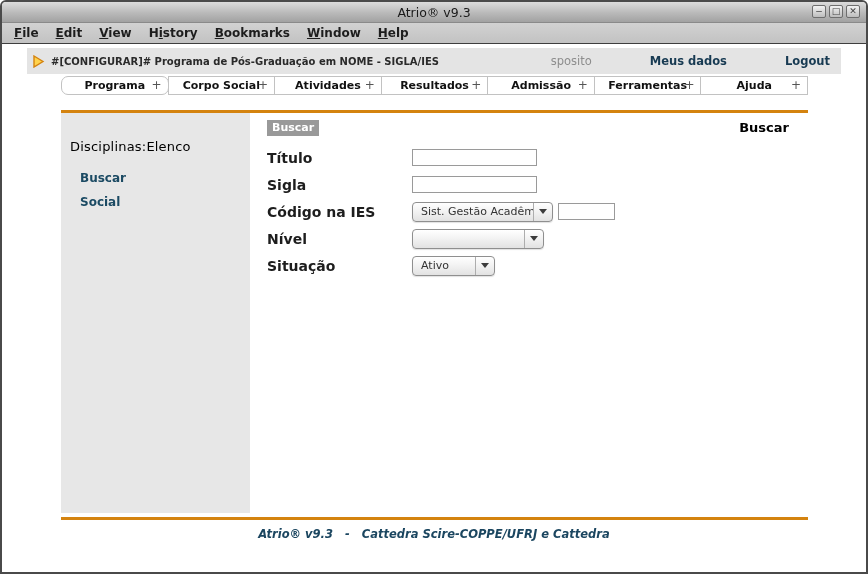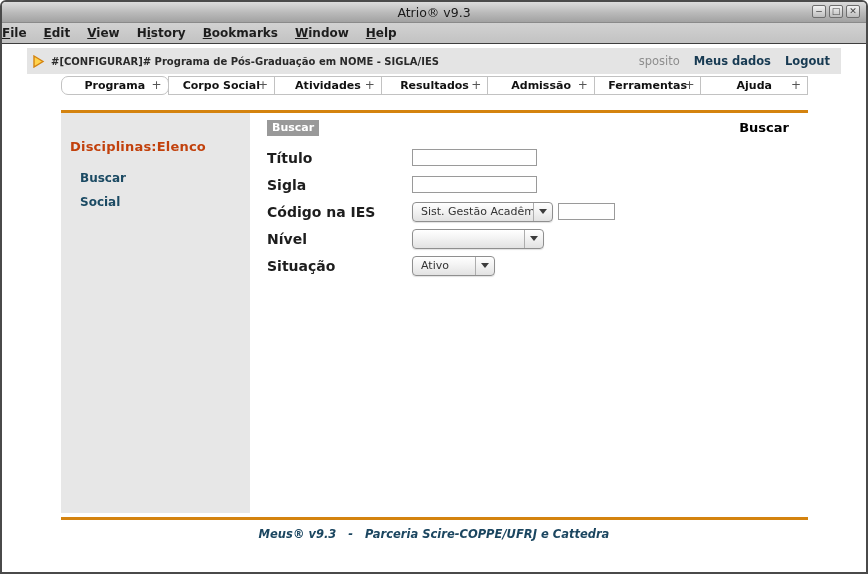--- a/index.html
+++ b/index.html
@@ -30,40 +30,40 @@
     border:1px solid #6e6e6e;
     background:linear-gradient(#f2f2f2,#bdbdbd);
     color:#444; font-size:9px; line-height:11px; text-align:center;
     border-radius:2px; cursor:default;
   }
   .menubar{
     height:21px;
     background:linear-gradient(#d2d2d2,#c2c2c2);
     border-bottom:1px solid #3e3e3e;
     display:flex; align-items:center;
-    gap:17px;
+    padding-left:12px; gap:17px;
   }
   .menu-item{ font-size:12px; font-weight:600; color:#1d1d1d; cursor:default; }
   .menu-item .akey{ text-decoration:underline; }
 
   
   .page{ background:#ffffff; height:529px; position:relative; }
   .header-band{
     margin:4px 25px 0 25px;
     height:26px;
     background:#e4e4e4;
     display:flex; align-items:center;
     padding:0 11px 0 6px;
   }
   .hb-left{ display:flex; align-items:center; gap:6px; flex:1; min-width:0; }
   .arrow-ic{ width:12px; height:13px; display:block; }
   .hb-title{ font-size:10px; font-weight:bold; color:#2a2a2a; white-space:nowrap;text-align:center; }
   .hb-right{ display:flex; align-items:center; gap:14px; }
   .hb-user{ font-size:11.5px; color:#8d8d8d; }
-  .hb-link{ font-size:11.5px; font-weight:bold; color:#173a52; text-decoration:none; cursor:pointer; }
+  .hb-link{ font-size:11.5px; font-weight:bold; color:#173a52; text-decoration:none; cursor:pointer;margin-left:44px; }
 
   
   .tabs{
     margin:2px 0 0 59px;
     width:747px;
     display:flex;
   }
   .tab{
     flex:1;
     height:19px;
@@ -83,21 +83,21 @@
     margin:15px 0 0 59px;
     width:747px;
     border-top:3px solid #d4830f;
     display:flex;
   }
   .sidebar{
     width:189px; min-height:400px;
     background:#e7e7e7;
     padding:26px 8px 0 9px;
   }
-  .sb-heading{ font-size:13px; font-weight:bold; color:#c2410c; letter-spacing:0.2px; }
+  .sb-heading{ font-size:13px; font-weight:normal; color:#000000; letter-spacing:0.2px; }
   .sb-links{ margin-top:17px; }
   .sb-link{
     display:block;
     font-size:12px; font-weight:600;
     color:#1b4a63;
     margin:0 0 10px 10px;
     cursor:pointer; text-decoration:none;
   }
 
   .main{
@@ -296,16 +296,16 @@
             <span class="popup-arrow-box">
                 <span class="tri-down"></span>
               </span>
           </div>
         </div>
 
       </div>
     </div>
 
     <div class="footer-line"></div>
-    <div class="footer-text">Meus® v9.3   -   Parceria Scire-COPPE/UFRJ e Cattedra</div>
+    <div class="footer-text">Atrio® v9.3   -   Cattedra Scire-COPPE/UFRJ e Cattedra</div>
 
   </div>
 </div>
 
 </body></html>

